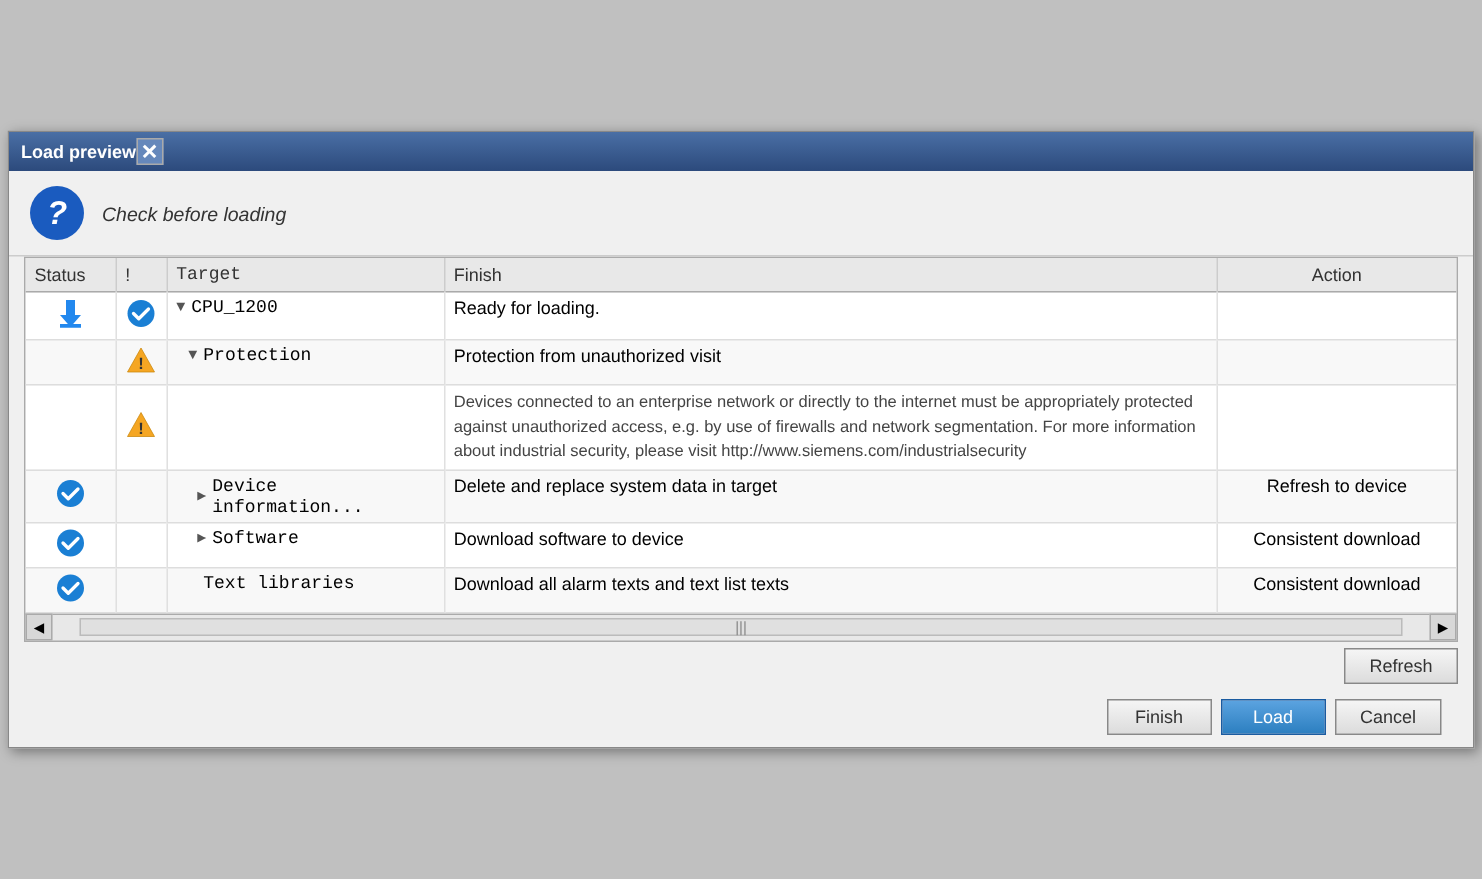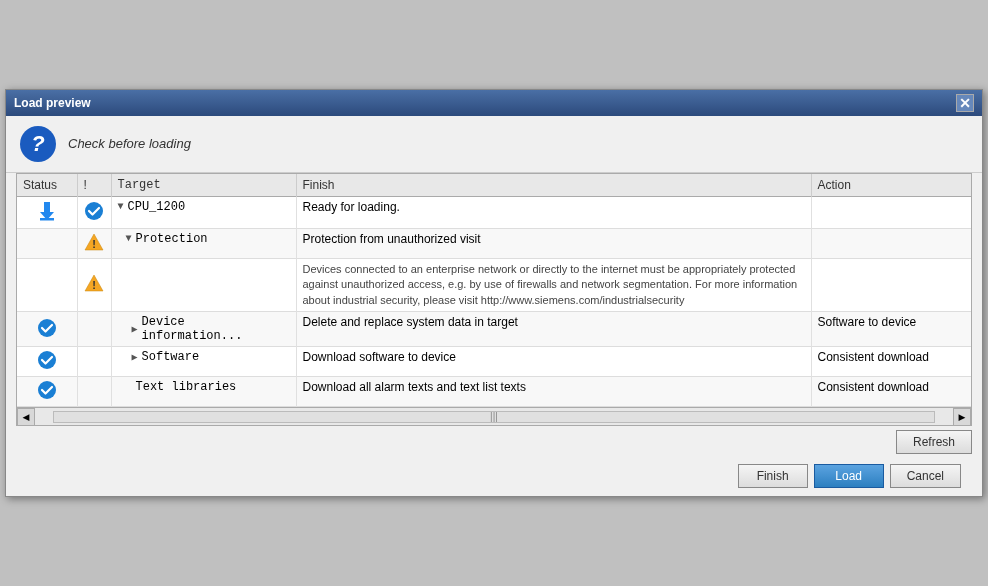--- a/index.html
+++ b/index.html
@@ -20,21 +20,20 @@
       border: 1px solid #888;
       box-shadow: 2px 2px 8px rgba(0,0,0,0.4);
     }
 
     .title-bar {
       background: linear-gradient(to bottom, #4a6fa5, #2c4a7c);
       color: white;
       padding: 4px 8px;
       display: flex;
       align-items: center;
-      justify-content: space-between;
       height: 26px;
     }
 
     .title-bar-text {
       font-weight: bold;
       font-size: 12px;
     }
 
     .title-bar-close {
       color: white;
@@ -129,21 +128,21 @@
     }
 
     tbody td:last-child {
       border-right: none;
     }
 
     .col-status { width: 60px; }
     .col-bang   { width: 34px; }
     .col-target { width: 185px; font-family: Liberation Mono, monospace; }
     .col-message { width: auto; }
-    .col-action { width: 160px; }
+    .col-action { width: 160px; text-align: center; }
 
     .target-row {
       display: flex;
       align-items: center;
       gap: 4px;
     }
 
     .expand-arrow {
       color: #555;
       font-size: 10px;
@@ -343,21 +342,21 @@
             <td class="col-target">
               <div class="target-row" style="padding-left:14px">
                 <span class="expand-arrow">▶</span>
                 <span>Device information...</span>
               </div>
             </td>
             <td class="col-message">
               <span>Delete and replace system data in target</span>
             </td>
             <td class="col-action">
-              <span>Software to device</span>
+              <span>Refresh to device</span>
             </td>
           </tr>
 
           <tr>
             <td class="status-cell col-status">
               <svg width="20" height="20" viewBox="0 0 20 20">
                 <circle cx="10" cy="10" r="9" fill="#1a7fd4"></circle>
                 <polyline points="5,10 8.5,13.5 15,7" stroke="white" stroke-width="2.2" fill="none" stroke-linecap="round" stroke-linejoin="round"></polyline>
               </svg>
             </td>

